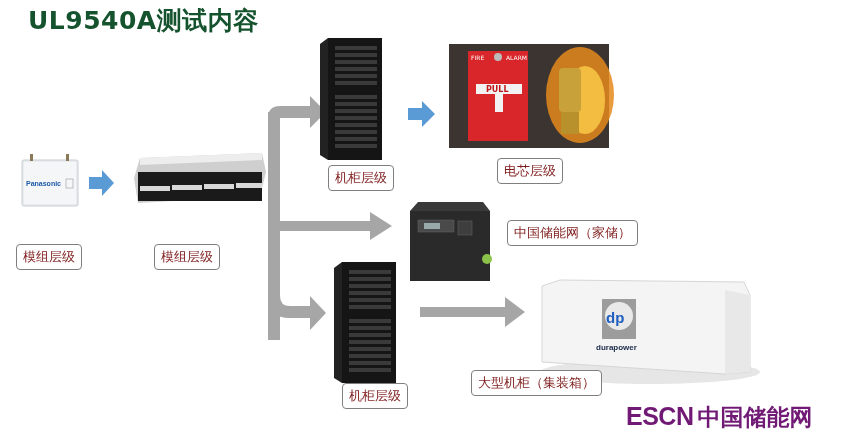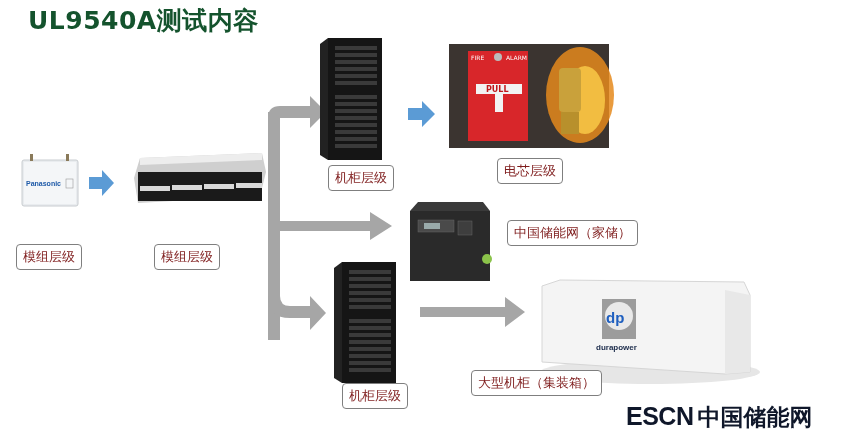--- a/index.html
+++ b/index.html
@@ -2,21 +2,21 @@
 <html><head>
 <meta charset="utf-8">
 <style>
   html, body { margin:0; padding:0; }
   body { width:855px; height:443px; background:#ffffff; position:relative; overflow:hidden;
          font-family:"DejaVu Sans", "Liberation Sans", sans-serif; }
   .abs { position:absolute; }
   .title { left:28px; top:4px; font-size:25px; font-weight:bold; color:#14532d; letter-spacing:0.5px; }
   .label { position:absolute; border:1px solid #7f7f7f; border-radius:4px; background:#fff;
            font-size:13px; color:#7f1d1d; padding:3px 6px; line-height:18px; white-space:nowrap; }
-  .logo { position:absolute; left:626px; top:402px; font-size:25px; font-weight:bold; color:#0f172a;
+  .logo { position:absolute; left:626px; top:402px; font-size:25px; font-weight:bold; color:#701a75;
           font-family:"Liberation Sans", sans-serif; letter-spacing:-0.5px; white-space:nowrap; }
   .logo .cn { font-size:23px; margin-left:4px; letter-spacing:0; }
   svg { position:absolute; left:0; top:0; }
 </style>
 </head>
 <body>
 
 <div class="abs title">UL9540A测试内容</div>
 
 <svg width="855" height="443">

